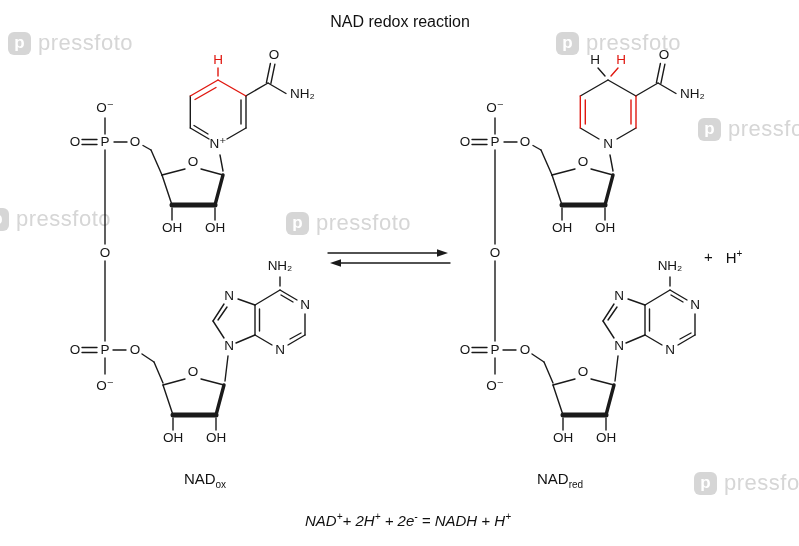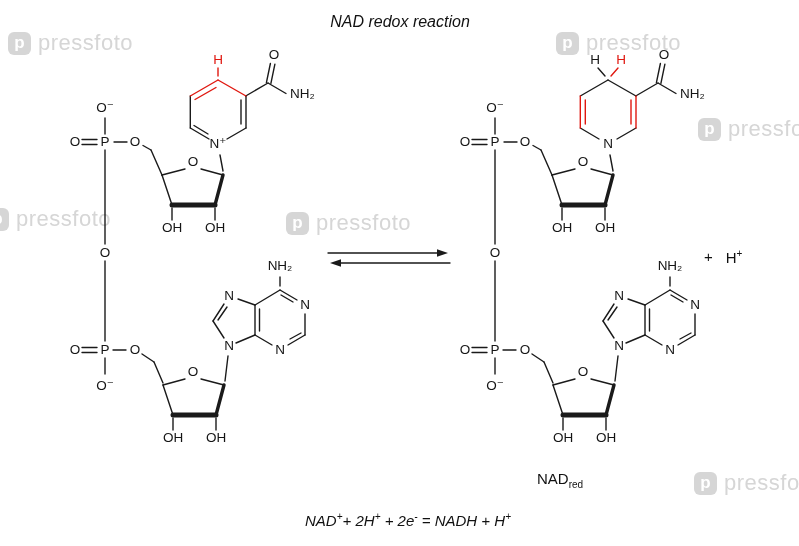--- a/index.html
+++ b/index.html
@@ -2,21 +2,21 @@
 <html><head>
 <meta charset="utf-8">
 <style>
   * { margin:0; padding:0; box-sizing:border-box; }
   html,body { background:#ffffff; }
   .stage {
     position:relative; width:799px; height:546px; background:#ffffff;
     overflow:hidden; font-family:"Liberation Sans","DejaVu Sans",sans-serif; color:#111;
   }
   .abs { position:absolute; }
-  .title { top:13px; left:15px; width:770px; text-align:center; font-size:16px; z-index:3;font-style:italic; }
+  .title { top:13px; left:15px; width:770px; text-align:center; font-size:16px; z-index:3; }
   
   .wm { display:flex; align-items:center; gap:7px; z-index:1; }
   .wm-logo { width:23px; height:23px; background:#d6d6d6; border-radius:6px; color:#fff;
              font-weight:bold; font-size:17px; display:flex; align-items:center; justify-content:center; }
   .wm-text { color:#d6d6d6; font-size:22px; letter-spacing:0.5px;text-align:center; }
   
   svg.mol, svg.arrows { position:absolute; z-index:2; overflow:visible; }
   svg line { stroke:#1a1a1a; stroke-width:1.4; stroke-linecap:round; fill:none; }
   svg line.bold { stroke-width:5; }
   svg line.semi { stroke-width:3.4; }
@@ -216,20 +216,23 @@
     <polygon points="125,7 114,3.2 114,10.8"></polygon>
     <line x1="16" y1="17" x2="127" y2="17"></line>
     <polygon points="7,17 18,13.2 18,20.8"></polygon>
   </svg>
 
   <div class="abs lbl" style="left:704px;top:248px;display:flex;gap:13px">
     <span>+</span>
     <span><span>H</span><sup>+</sup></span>
   </div>
 
+  <div class="abs lbl" style="left:145px;top:470px;width:120px;text-align:center">
+    <span>NAD</span><sub>ox</sub>
+  </div>
   <div class="abs lbl" style="left:537px;top:470px;width:120px;text-align:left">
     <span>NAD</span><sub>red</sub>
   </div>
 
   <div class="abs lbl eq" style="left:18px;top:511px;width:780px">
     <span>NAD</span><sup>+</sup><span>+ 2H</span><sup>+</sup><span> + 2e</span><sup>-</sup><span> = NADH + H</span><sup>+</sup>
   </div>
 
 </div>
 

